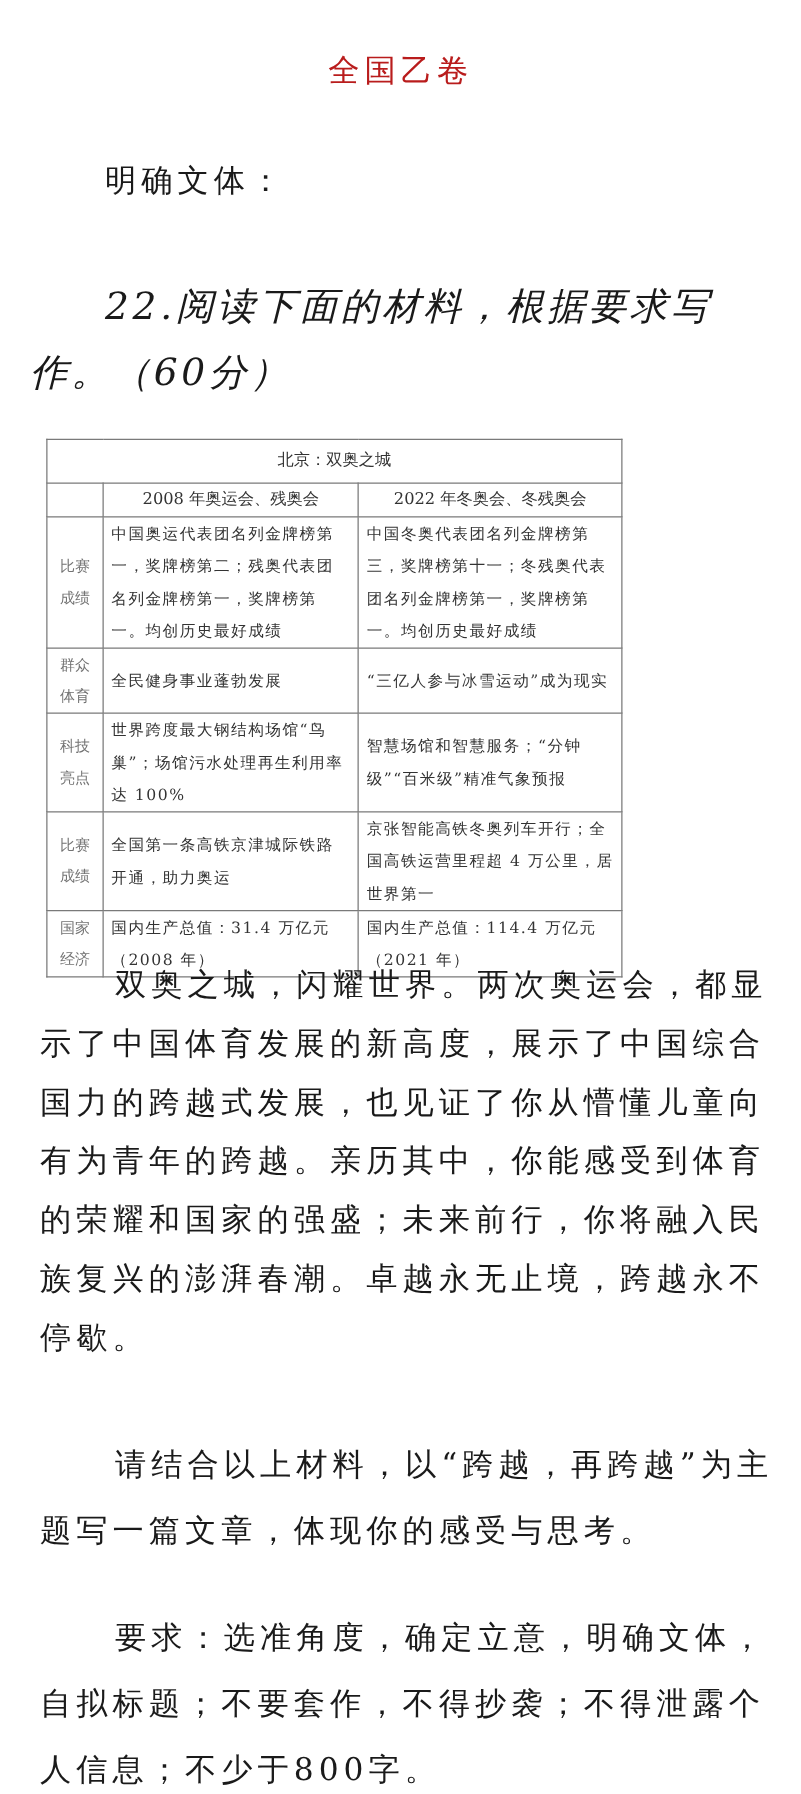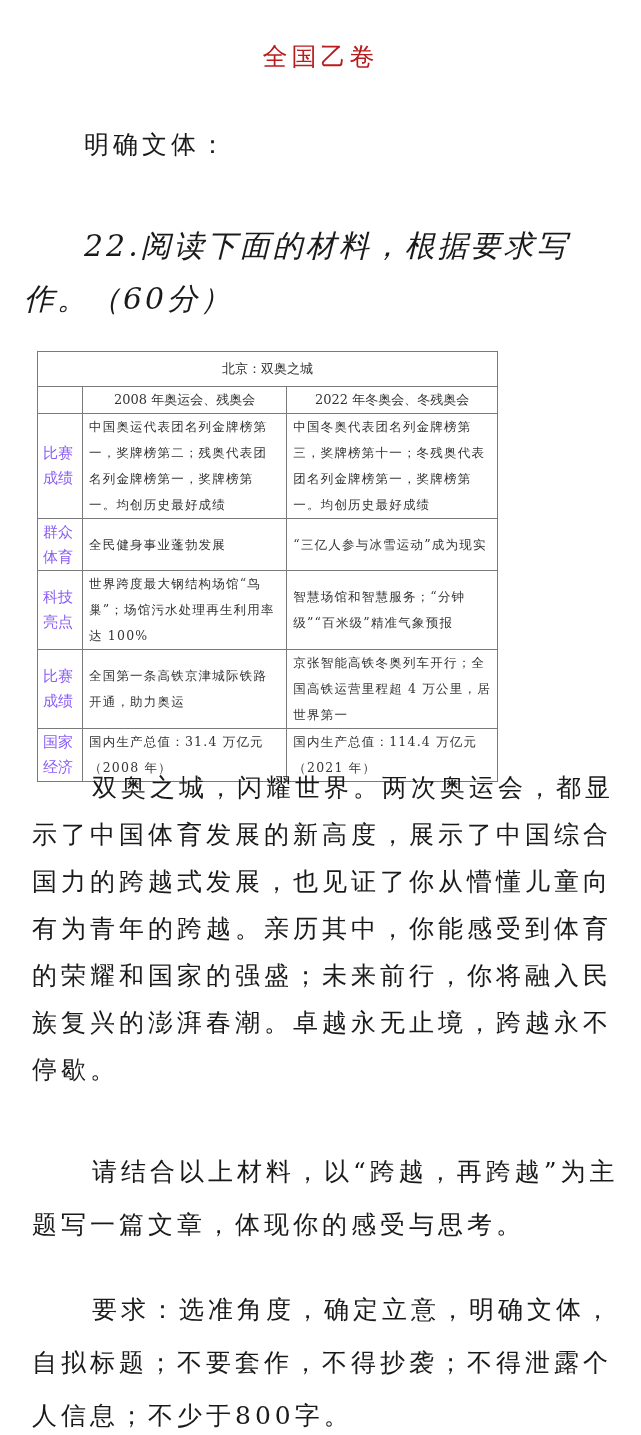--- a/index.html
+++ b/index.html
@@ -22,21 +22,21 @@
     table.material {
       position: absolute; top: 351px; left: 37px; width: 461px;
       border-collapse: collapse; font-size: 12.5px; color: #333;
       font-family: "DejaVu Serif", "Liberation Serif", serif;
       border-radius: 22px;
     }
     table.material td {
       border: 1.5px solid #7a7a7a; padding: 0 6px; vertical-align: middle;
       line-height: 26px;
     }
-    table.material td.rowlabel { width: 34px; text-align: left; padding: 0 5px; font-size: 15px; line-height: 25px; color: #8b5cf6; }
+    table.material td.rowlabel { width: 34px; text-align: center; padding: 0 5px; font-size: 12px; line-height: 25px; color: #737373; }
     table.material td.caption { text-align: center; height: 34px; font-size: 13px; }
     table.material td.colhead { text-align: center; height: 24px; font-size: 13px; }
     table.material td.cell { letter-spacing: 1.2px; }
     .para {
       position: absolute; left: 32px; width: 600px;
       font-size: 25px; line-height: 47px; letter-spacing: 4px; text-indent: 60px;
     }
     .p1 { top: 764px; }
     .p2 { top: 1145px; line-height: 53px; }
     .p3 { top: 1283px; line-height: 53px; }

